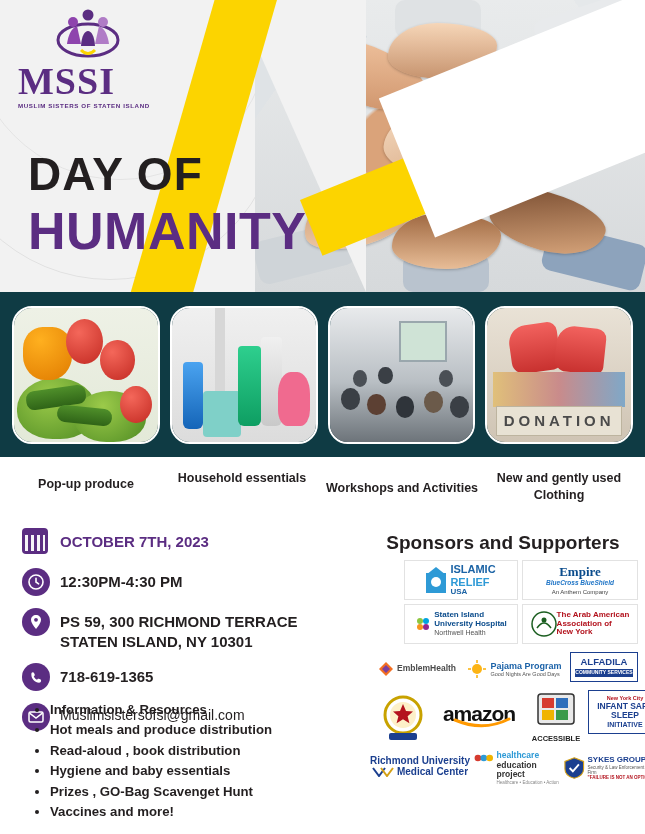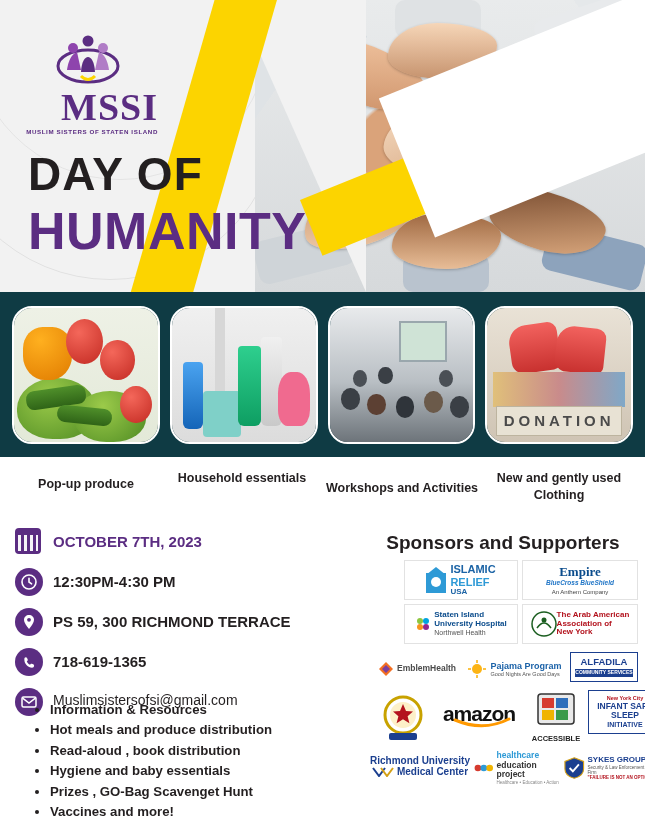--- a/index.html
+++ b/index.html
@@ -94,23 +94,23 @@
   .arcs2 {
     position: absolute; left: -30px; top: -120px;
     width: 300px; height: 300px;
     border-radius: 50%;
     border: 1px solid rgba(0,0,0,.06);
   }
 
   
   .logo {
     position: absolute;
-    left: 18px; top: 28px;
+    left: 18px; top: 2px;
     width: 140px;
-    text-align: right;
+    text-align: left;
     z-index: 5;
   }
   .logo-mark {
     width: 74px; height: 58px;
     margin: 0 auto 2px;
     position: relative;
   }
   .logo-word {
     font-family: "Liberation Serif", serif;
     font-weight: bold;
@@ -213,21 +213,21 @@
     line-height: 1.35;
   }
   .cap1 { left: 6px;   top: 12px; width: 160px; }
   .cap2 { left: 162px; top: 6px;  width: 160px; }
   .cap3 { left: 322px; top: 16px; width: 160px; }
   .cap4 { left: 478px; top: 6px;  width: 162px; }
 
   
   .details {
     position: absolute;
-    left: 15px; top: 528px;
+    left: 22px; top: 528px;
     width: 350px;
   }
   .drow {
     display: flex;
     align-items: flex-start;
     margin-bottom: 12px;
   }
   .dicon {
     width: 28px; height: 28px;
     flex: 0 0 28px;
@@ -448,20 +448,21 @@
     <div class="dicon">
       <div class="circ">
         <svg width="14" height="16" viewBox="0 0 14 16" aria-hidden="true">
           <path d="M7 1C4.2 1 2 3.1 2 5.8 2 9.3 7 15 7 15s5-5.7 5-9.2C12 3.1 9.8 1 7 1z" fill="#fff"></path>
           <circle cx="7" cy="5.8" r="1.9" fill="#5b2d82"></circle>
         </svg>
       </div>
     </div>
     <div>
       <div class="dtext">PS 59, 300 RICHMOND TERRACE</div>
+      <div class="dtext" style="padding-top:1px">STATEN ISLAND, NY 10301</div>
     </div>
   </div>
 
   <div class="drow">
     <div class="dicon">
       <div class="circ">
         <svg width="15" height="15" viewBox="0 0 16 16" aria-hidden="true">
           <path d="M4 2.5c.7 0 1.2.3 1.5 1l.6 1.4c.2.5.1 1-.3 1.3l-.7.6c.8 1.6 1.9 2.7 3.5 3.5l.6-.7c.3-.4.8-.5 1.3-.3l1.4.6c.7.3 1 .8 1 1.5 0 1.2-1 2.1-2.2 2.1C6.5 13.5 2.5 9.5 2.5 4.7 2.5 3.5 3 2.5 4 2.5z" fill="#fff"></path>
         </svg>
       </div>
@@ -631,21 +632,21 @@
         <svg width="22" height="10" viewBox="0 0 22 10" aria-hidden="true">
           <path d="M1 1 L7 9 L13 1" fill="none" stroke="#1b3f8f" stroke-width="2"></path>
           <path d="M9 1 L15 9 L21 1" fill="none" stroke="#d4a017" stroke-width="2"></path>
         </svg>
         <span class="sp-txt" style="font-size:10px;color:#1b3f8f">Medical Center</span>
       </div>
     </div>
   </div>
 
   <div class="sp plain" style="left:100px;top:188px;width:92px;height:40px;">
-    <div style="display:flex;align-items:center;gap:3px">
+    <div style="display:flex;gap:3px">
       <svg width="20" height="14" viewBox="0 0 20 14" aria-hidden="true">
         <circle cx="4" cy="7" r="3.4" fill="#d63b2f"></circle>
         <circle cx="10" cy="7" r="3.4" fill="#2e9ad6"></circle>
         <circle cx="16" cy="7" r="3.4" fill="#f0b400"></circle>
       </svg>
       <div style="text-align:left">
         <div class="sp-txt" style="font-size:8.5px;color:#2e9ad6">healthcare</div>
         <div class="sp-txt" style="font-size:8.5px;color:#333">education project</div>
         <div class="sp-txt" style="font-size:4.5px;font-weight:normal;color:#888">Healthcare • Education • Action</div>
       </div>

